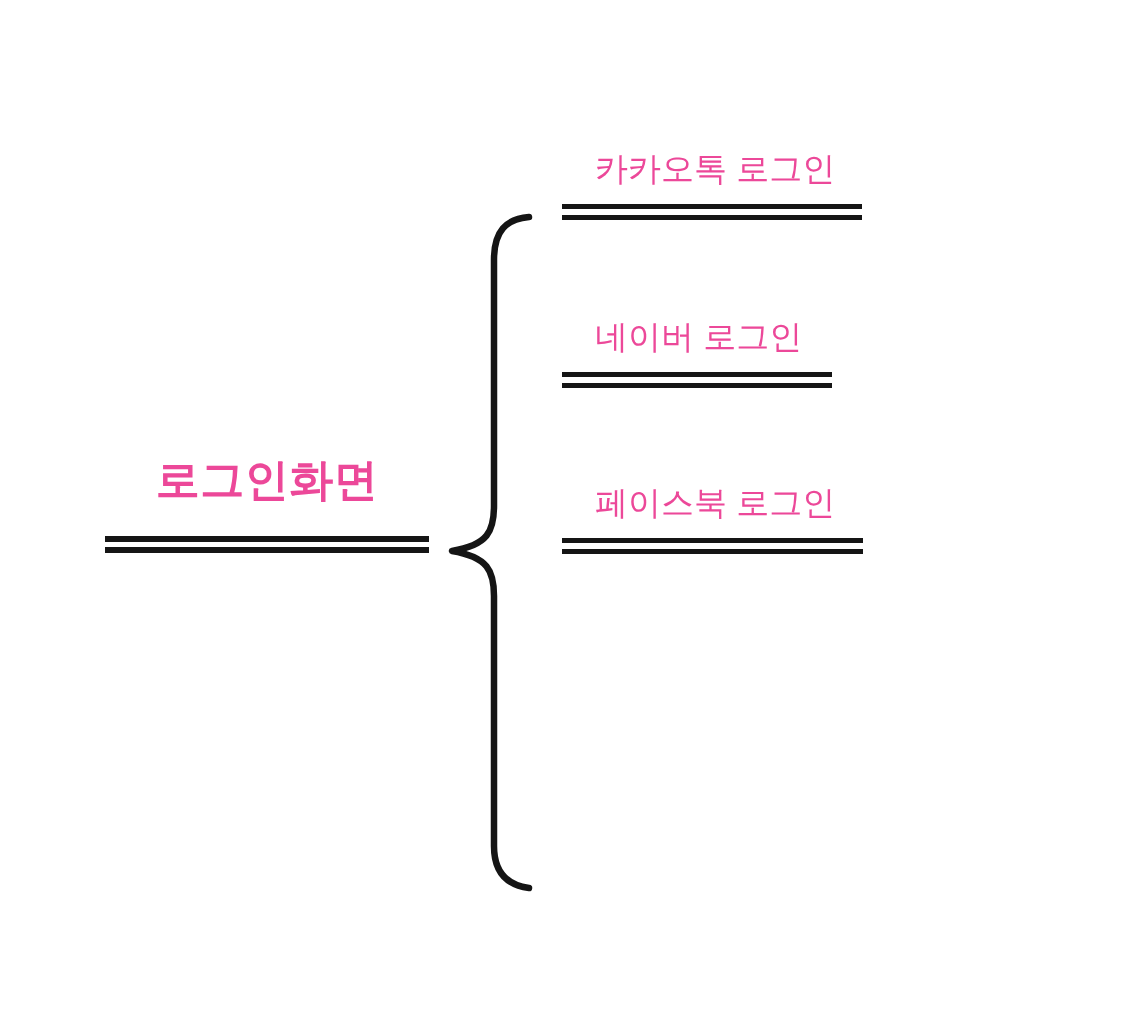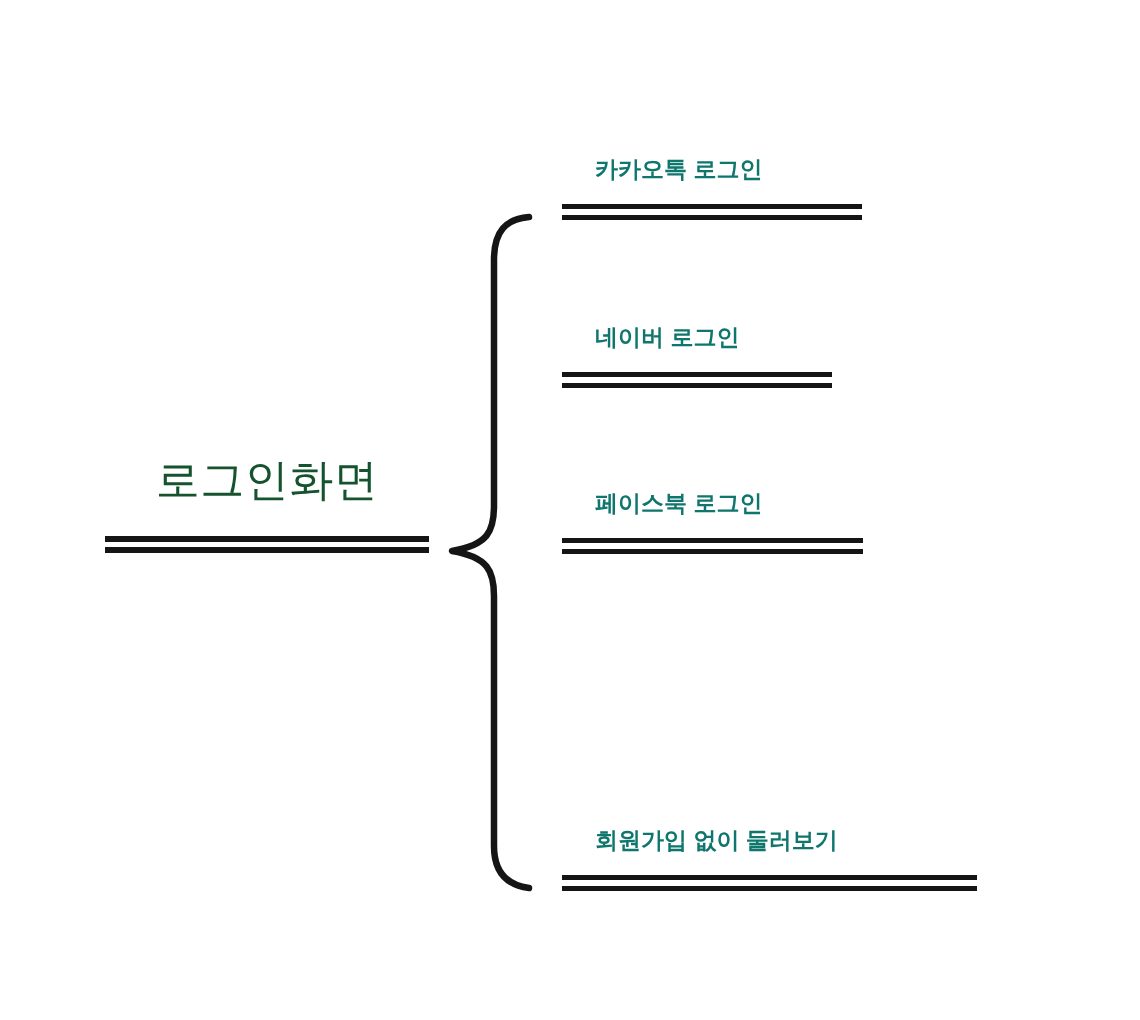--- a/index.html
+++ b/index.html
@@ -20,23 +20,23 @@
   .root-node {
     position: absolute;
     left: 105px;
     top: 452px;
     width: 324px;
   }
   .root-node .label {
     display: block;
     text-align: center;
     font-size: 44px;
-    font-weight: 400;
+    font-weight: 700;
     line-height: 56px;
-    color: #14532d;
+    color: #ec4899;
     white-space: nowrap;
     margin-bottom: 28px;
     letter-spacing: 0.5px;
   }
   .root-node .uline {
     box-sizing: border-box;
     height: 17px;
     border-top: 6px solid #151515;
     border-bottom: 6px solid #151515;
   }
@@ -52,24 +52,24 @@
   }
 
   
   .child-node {
     position: absolute;
     left: 562px;
   }
   .child-node .label {
     display: block;
     padding-left: 33px;
-    font-size: 23px;
-    font-weight: 700;
+    font-size: 33px;
+    font-weight: 400;
     line-height: 42px;
-    color: #0f766e;
+    color: #ec4899;
     white-space: nowrap;
     margin-bottom: 14px;
   }
   .child-node .uline {
     box-sizing: border-box;
     height: 16px;
     border-top: 5px solid #151515;
     border-bottom: 5px solid #151515;
   }
 
@@ -109,18 +109,14 @@
     <span class="label">페이스북 로그인</span>
     <div class="uline"></div>
   </div>
 
   <div class="child-node" id="child-1">
     <span class="label">네이버 로그인</span>
     <div class="uline"></div>
   </div>
 
 
-  <div class="child-node" id="child-4">
-    <span class="label">회원가입 없이 둘러보기</span>
-    <div class="uline"></div>
-  </div>
 
 </div>
 
 </body></html>

